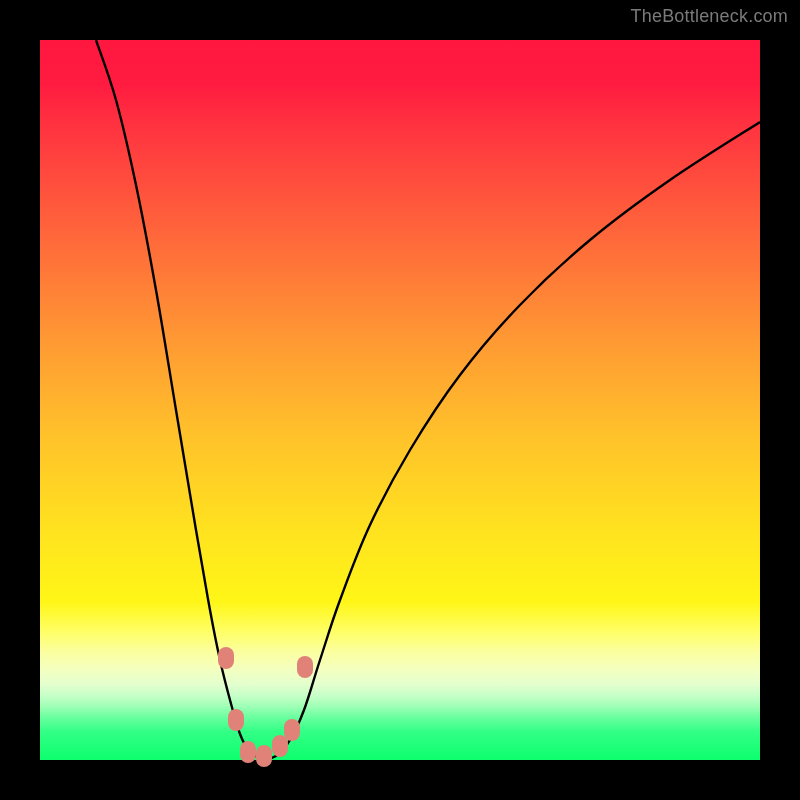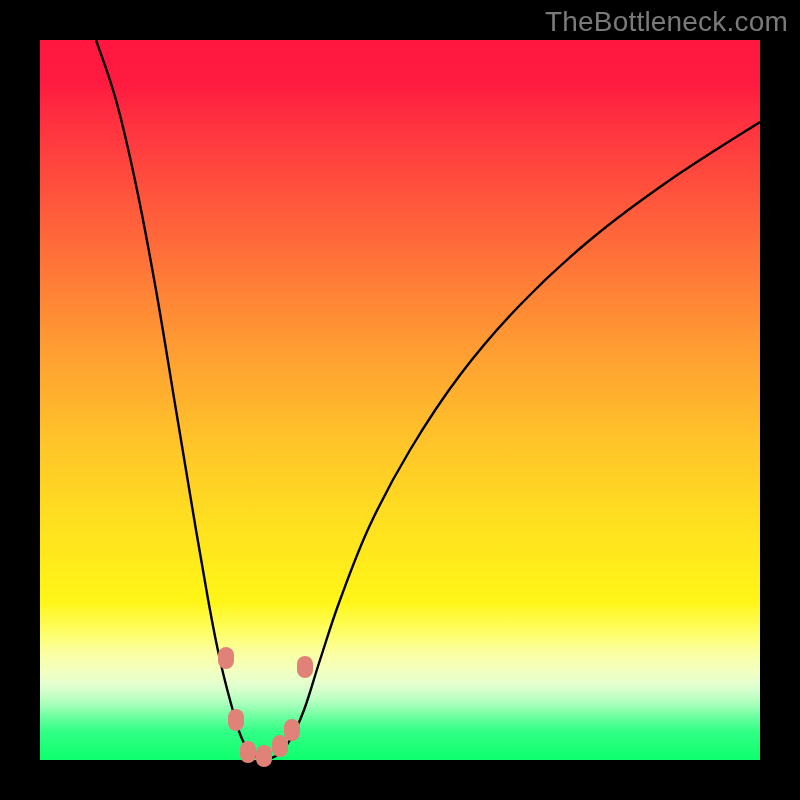--- a/index.html
+++ b/index.html
@@ -44,21 +44,21 @@
       #6cffa0 94%,
       #33ff86 96%,
       #0dff6e 100%
     );
   }
   .watermark {
     position: absolute;
     top: 6px;
     right: 12px;
     color: #7a7a7a;
-    font-size: 28px;
+    font-size: 18px;
     letter-spacing: 0.2px;
     user-select: none;
   }
   svg.curve {
     position: absolute;
     left: 0;
     top: 0;
     width: 720px;
     height: 720px;
   }

